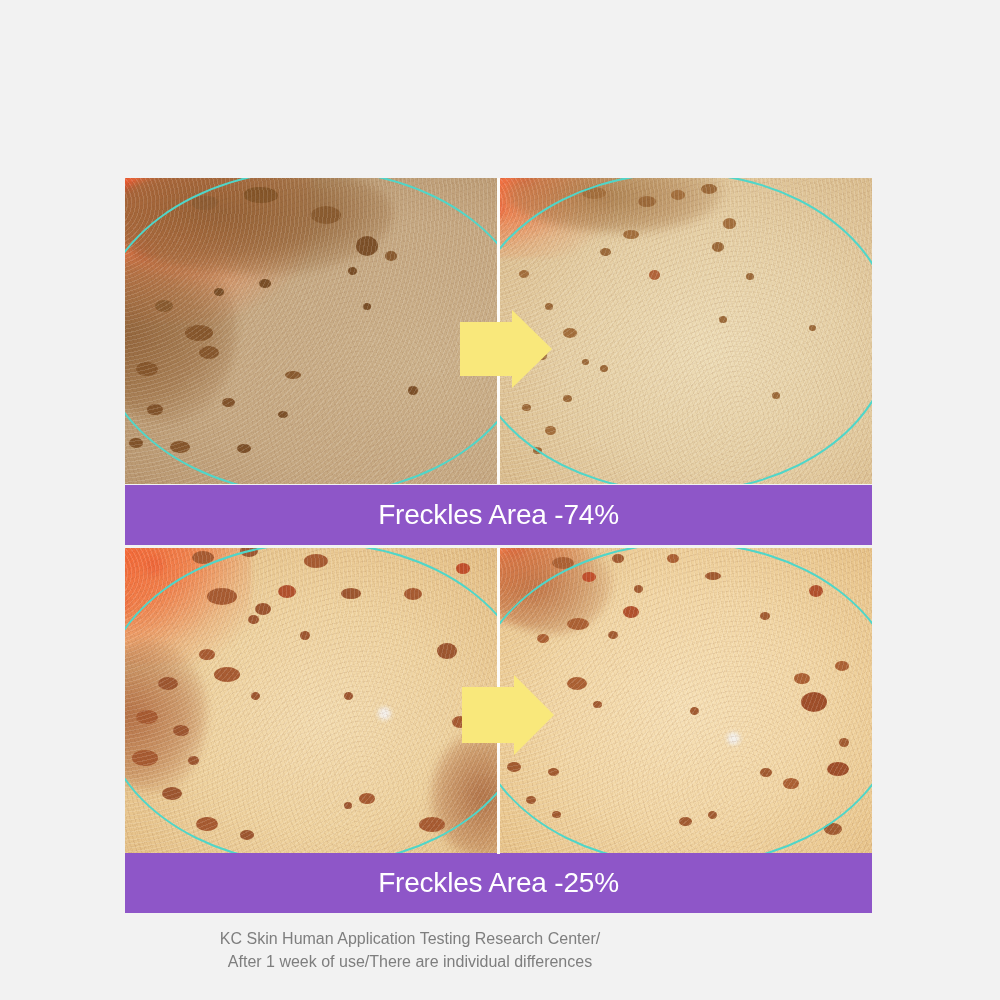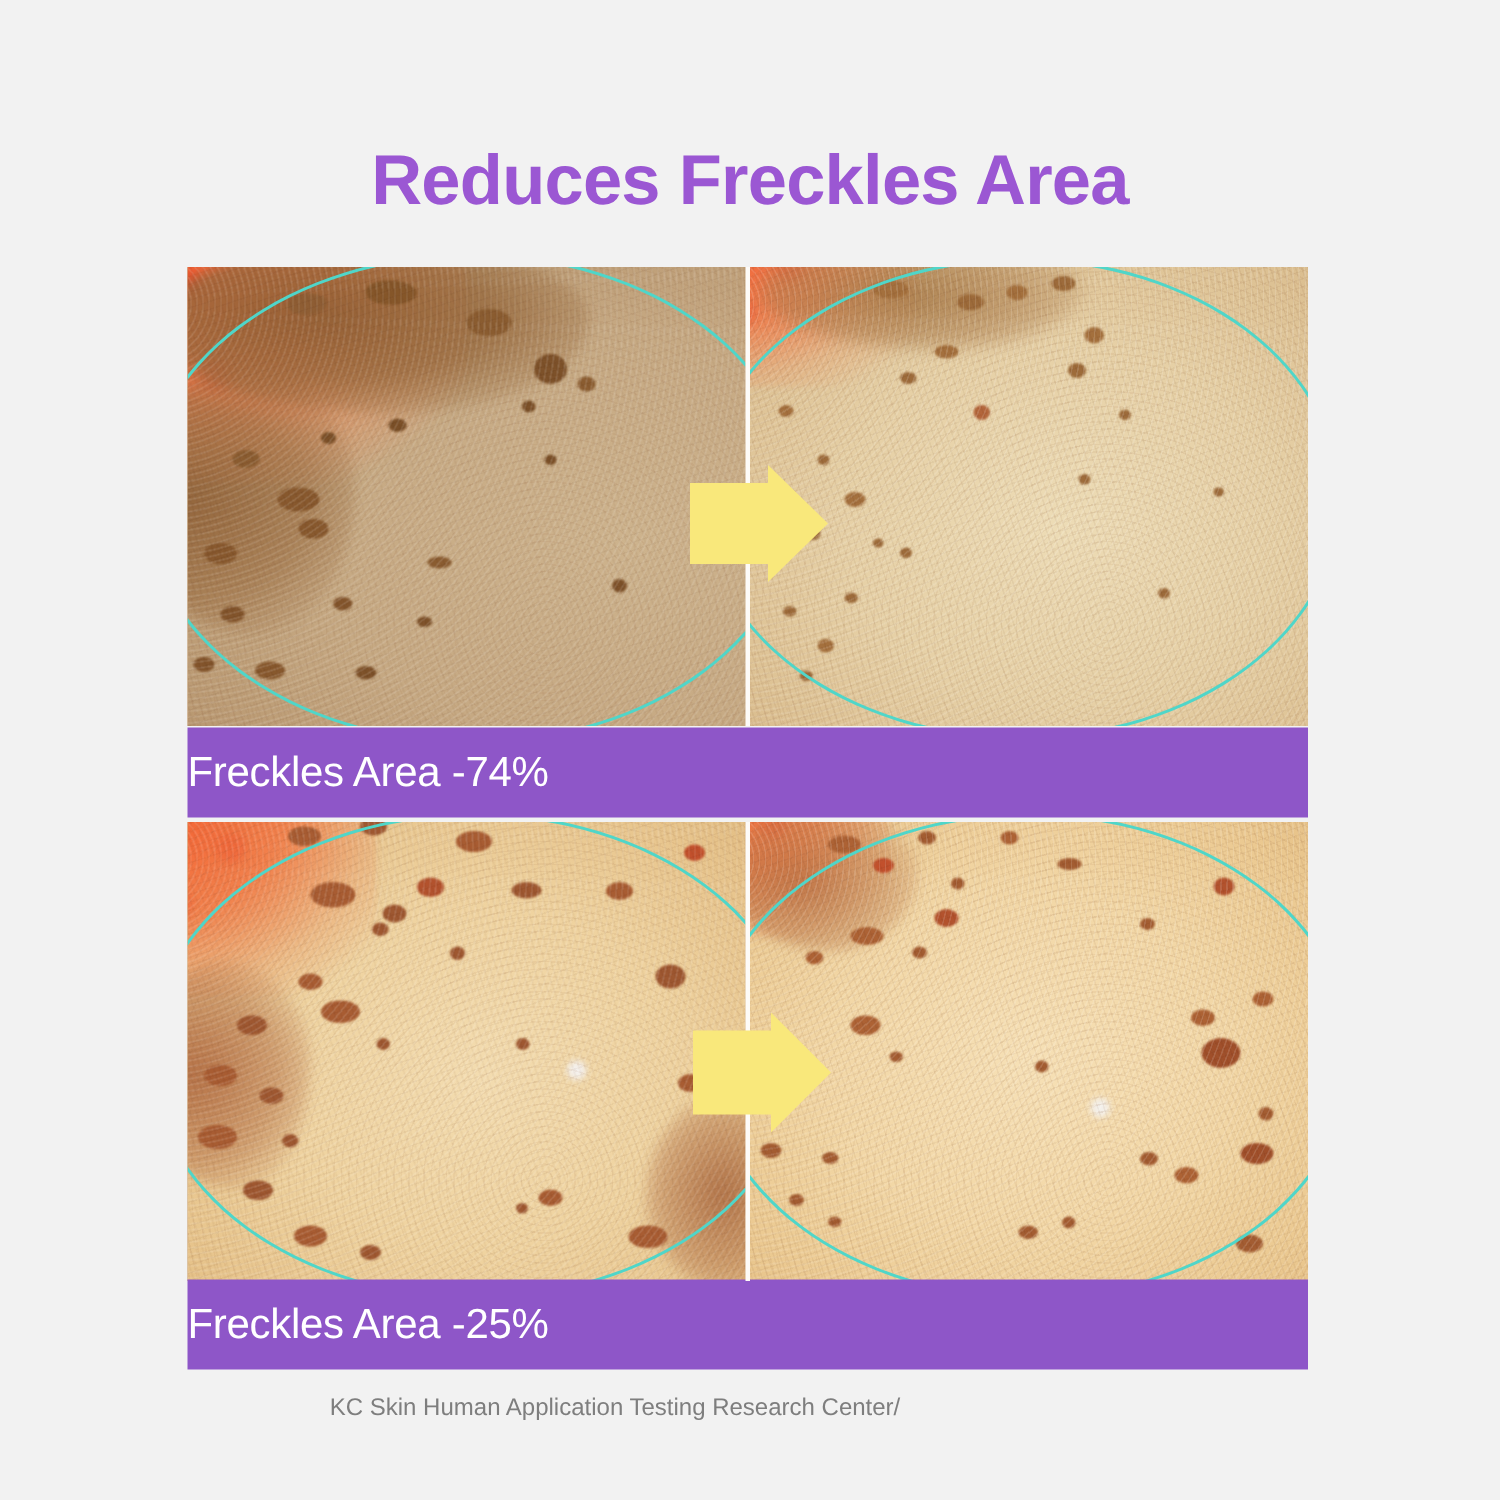--- a/index.html
+++ b/index.html
@@ -156,21 +156,21 @@
 
   
   .caption-bar {
     position: absolute;
     left: 125px;
     width: 747px;
     height: 60px;
     background: #8e56c8;
     display: flex;
     align-items: center;
-    justify-content: flex-start;
+    justify-content: center;
   }
   #caption-1 { top: 485px; }
   #caption-2 { top: 853px; }
   .caption-text {
     color: #ffffff;
     font-size: 28px;
     font-weight: 400;
     letter-spacing: -0.2px;
     white-space: nowrap;
   }
@@ -186,21 +186,20 @@
     font-size: 16px;
     line-height: 23px;
   }
   .footer div { white-space: nowrap; }
 </style>
 </head>
 <body>
 
 <div class="page">
 
-  <div class="title">Reduces Freckles Area</div>
 
   <div class="compare-block" id="block-1">
     <div class="photo-row">
 
       <div class="photo-pane">
         <div class="skin">
           <div class="skin-base" style="background:
               radial-gradient(ellipse at 75% 58%, #cdb38d 0%, #c6a983 45%, #b99871 75%, #ad8a62 100%);"></div>
           <div class="flush"></div>
           <div class="flush-mottle"></div>
@@ -402,15 +401,16 @@
       </div>
     </div>
   </div>
 
   <div class="caption-bar" id="caption-2">
     <span class="caption-text">Freckles Area -25%</span>
   </div>
 
   <div class="footer">
     <div>KC Skin Human Application Testing Research Center/</div>
+    <div>After 1 week of use/There are individual differences</div>
   </div>
 
 </div>
 
 </body></html>

